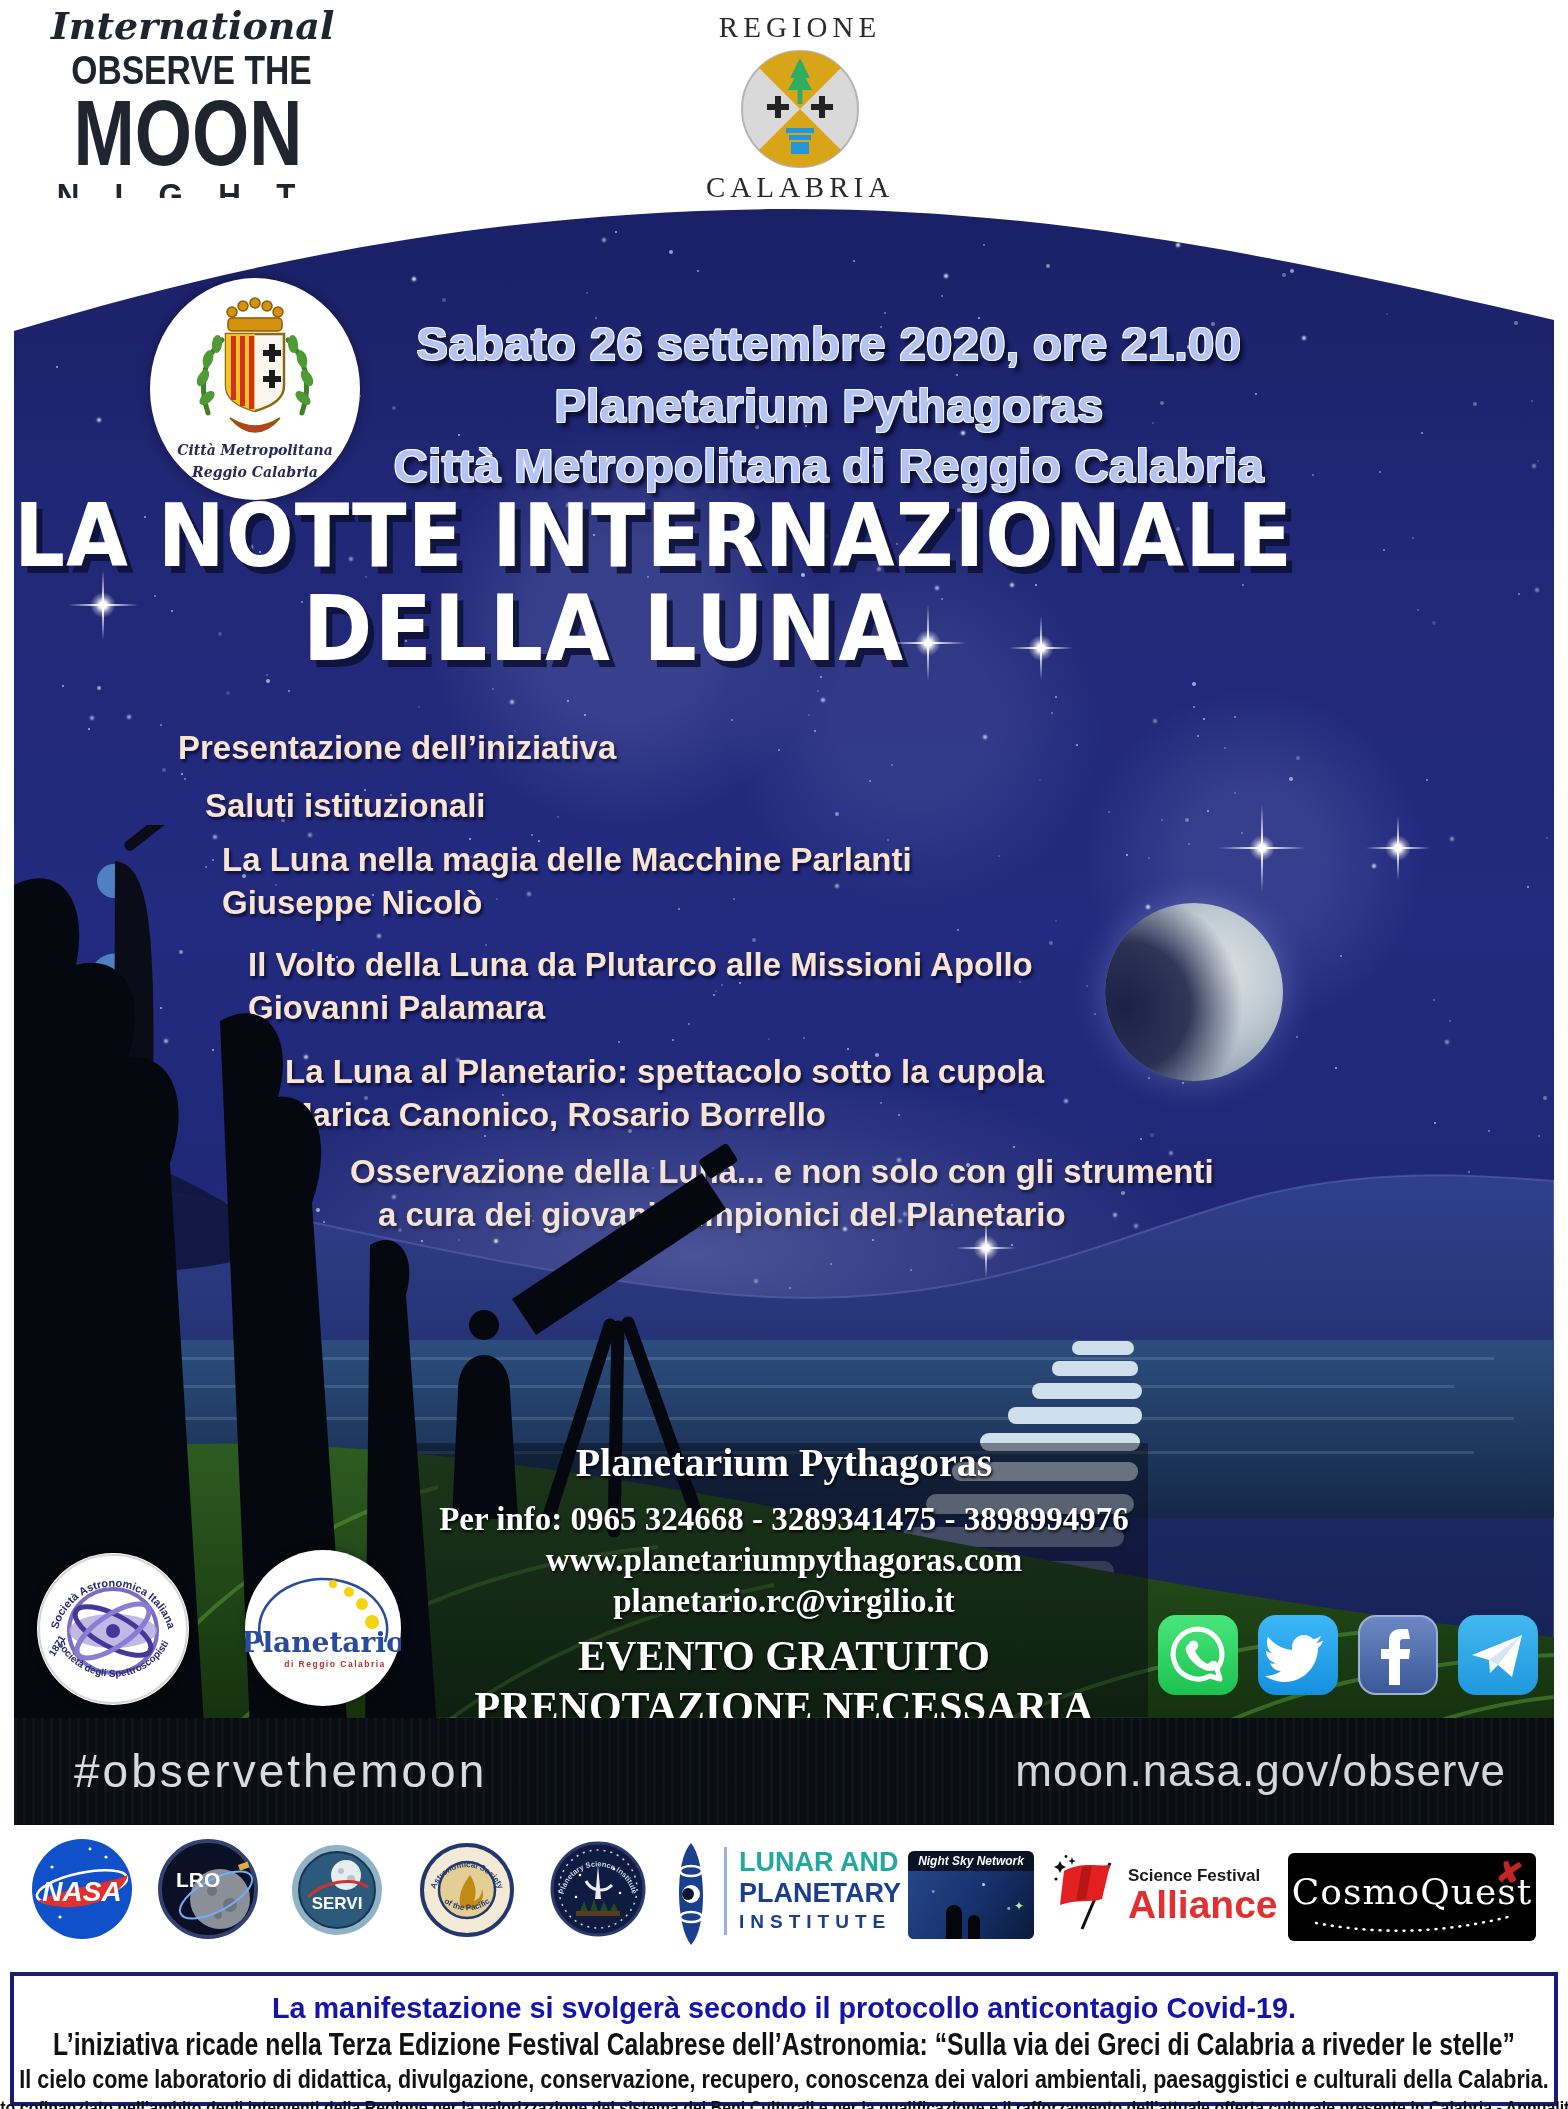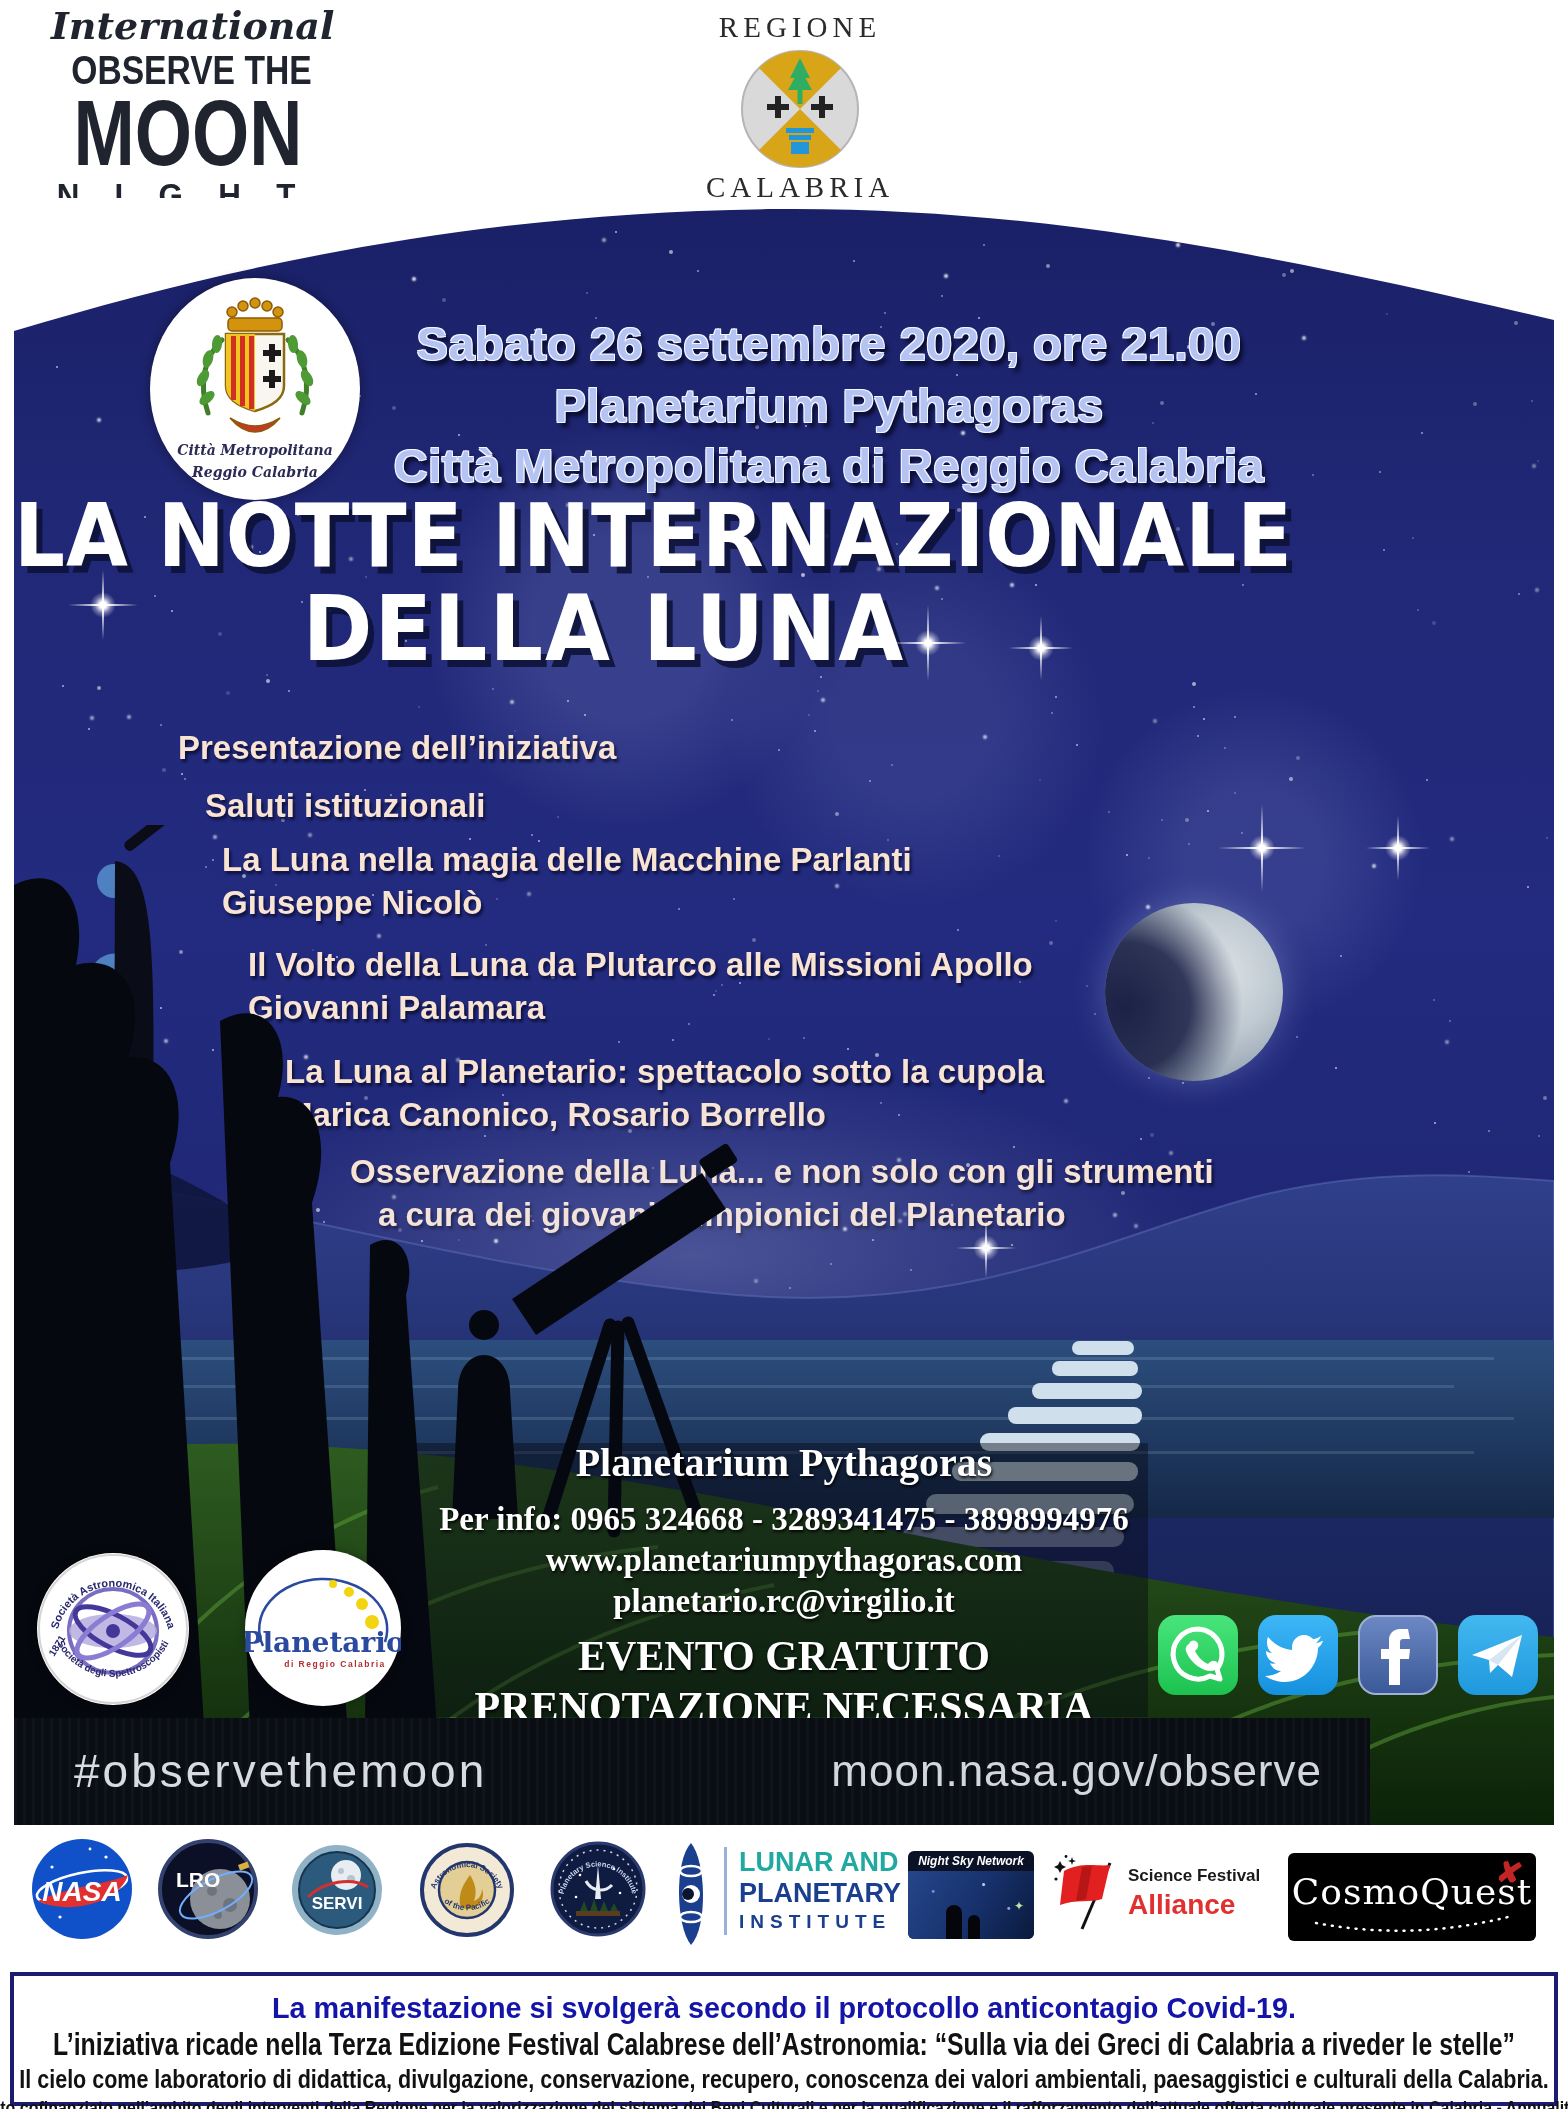--- a/index.html
+++ b/index.html
@@ -47,21 +47,21 @@
         border-radius:50%;background:radial-gradient(circle,#fff 0 18%,rgba(255,255,255,.35) 45%,rgba(255,255,255,0) 70%);}
 
   .overlaybox{left:386px;top:1245px;width:748px;height:274px;background:rgba(6,9,20,.45);}
   .contact{left:290px;top:1240px;width:960px;text-align:center;color:#fff;
            font-family:"Liberation Serif",serif;font-weight:bold;
            text-shadow:1px 2px 3px rgba(0,0,0,.9);}
   .contact .big{font-size:40px;line-height:50px;}
   .contact .mid{font-size:33px;line-height:41px;}
   .contact .evento{font-size:42px;line-height:51px;margin-top:9px;}
 
-  .band{left:0;top:1520px;width:1356px;height:107px;background:
+  .band{left:0;top:1520px;width:1540px;height:107px;background:
         repeating-linear-gradient(90deg,rgba(30,40,60,.25) 0 3px,rgba(0,0,0,0) 3px 9px),#0a0d12;}
   .band .hash{position:absolute;left:60px;top:26px;font-size:46px;color:#d8dbe1;letter-spacing:3px;}
   .band .url{position:absolute;right:48px;top:28px;font-size:44px;color:#d3d6dc;letter-spacing:1px;}
 
   .social{width:80px;height:80px;border-radius:18px;}
 
   .plogo{border-radius:50%;background:#fff;box-shadow:0 0 10px rgba(0,0,0,.35);}
 
   
   .sponsors{left:0;top:1825px;width:1568px;height:147px;background:#fff;}
@@ -71,21 +71,21 @@
   .nsn{width:126px;height:88px;border-radius:6px;background:#0b1228;overflow:hidden;}
   .nsn .ttl{font-size:13px;font-style:italic;font-weight:bold;color:#fff;text-align:center;line-height:20px;white-space:nowrap;transform:scaleX(.92);}
   .nsn .sky{position:relative;height:68px;background:
        radial-gradient(circle at 20% 30%,rgba(120,160,255,.8) 0 1px,transparent 2px),
        radial-gradient(circle at 60% 20%,rgba(200,220,255,.9) 0 1px,transparent 2px),
        radial-gradient(circle at 80% 55%,rgba(160,190,255,.8) 0 1px,transparent 2px),
        radial-gradient(circle at 35% 60%,rgba(200,220,255,.7) 0 1px,transparent 2px),
        linear-gradient(120deg,#25468a 0%,#16306a 55%,#0b1a3c 100%);}
   .nsn .fig{position:absolute;bottom:0;width:16px;height:34px;border-radius:8px 8px 0 0;background:#04060c;}
   .sfa-t1{font-size:17px;font-weight:800;color:#1a1a1a;line-height:22px;white-space:nowrap;}
-  .sfa-t2{font-size:28px;font-weight:bold;color:#e23030;line-height:36px;white-space:nowrap;}
+  .sfa-t2{font-size:39px;font-weight:bold;color:#e23030;line-height:36px;white-space:nowrap;}
   .cq{width:248px;height:88px;background:#000;border-radius:6px;color:#fff;overflow:hidden;}
   .cq .t{position:absolute;left:0;right:0;top:18px;text-align:center;font-family:"DejaVu Serif",serif;font-size:36px;letter-spacing:1px;}
   .cq .x{position:absolute;right:14px;top:2px;color:#c22525;font-size:30px;font-weight:bold;transform:rotate(12deg);}
 
   
   .covid{left:10px;top:1972px;width:1540px;height:126px;background:#fff;border:4px solid #1b1b72;}
   .covid .row{display:flex;justify-content:center;white-space:nowrap;font-weight:bold;color:#111;}
   .covid .r1{margin-top:14px;font-size:30px;color:#1414a8;transform:scaleX(.96);line-height:36px;}
   .covid .r2{font-size:31px;transform:scaleX(.80);line-height:38px;}
   .covid .r3{font-size:25px;transform:scaleX(.86);line-height:31px;}

